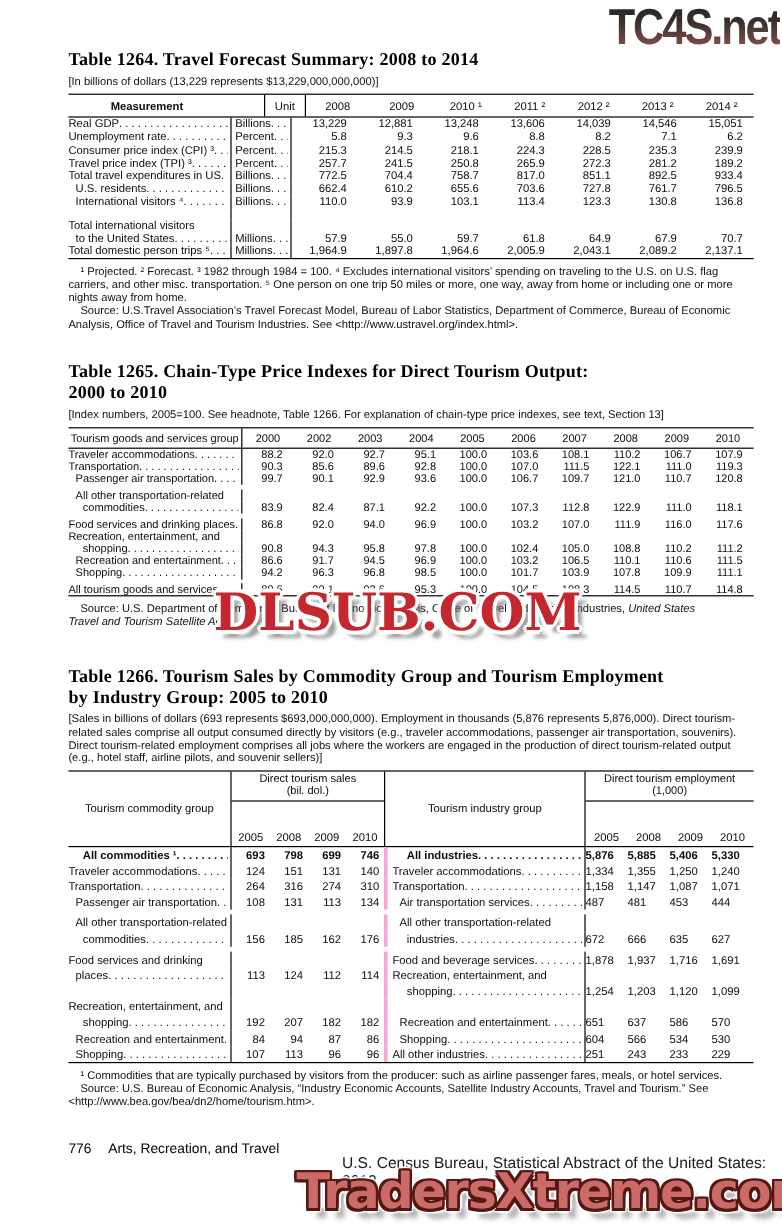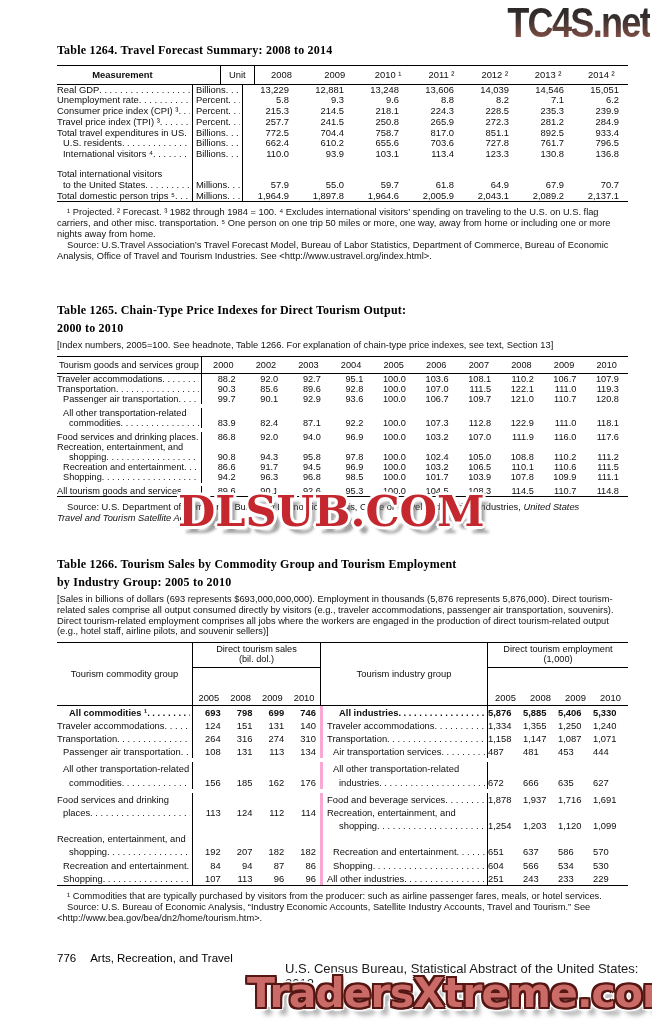--- a/index.html
+++ b/index.html
@@ -1,21 +1,21 @@
 <!DOCTYPE html>
 <html><head>
 <meta charset="utf-8">
 <style>
   * { margin:0; padding:0; box-sizing:border-box; }
   html,body { background:#ffffff; }
   .page { position:relative; width:652px; height:1024px; background:#fff;
           font-family:"Liberation Sans", sans-serif; color:#0d0d0d; overflow:hidden; }
   .sec { position:absolute; left:57px; width:571px; }
 
-  h2.title { font-family:"Liberation Serif", serif; font-size:12px; font-weight:bold;
+  h2.title { font-family:"Liberation Serif", serif; font-size:15px; font-weight:bold;
              line-height:17.5px; letter-spacing:.2px; color:#000; }
   .headnote { font-size:9.3px; line-height:10.8px; margin-top:3px; color:#111; }
   .ftn { font-size:9.3px; line-height:11px; text-indent:10px; margin-top:0; color:#111; }
   .tbl + .ftn { margin-top:5px; }
 
   .tbl { border-top:1.5px solid #000; border-bottom:1.2px solid #000; margin-top:5px; }
   .hdr { display:flex; border-bottom:1.2px solid #000; align-items:stretch; }
   .row { display:flex; }
   .cell { overflow:hidden; white-space:nowrap; }
   .lbl { display:flex; overflow:hidden; white-space:nowrap; width:100%; }
@@ -101,20 +101,21 @@
 </style>
 </head>
 <body>
 
 <div class="page">
 
   <div class="wm wm-top">TC4S.net</div>
 
   <section class="sec" style="top:42px">
     <h2 class="title">Table 1264. Travel Forecast Summary: 2008 to 2014</h2>
+    <p class="headnote">[In billions of dollars (13,229 represents $13,229,000,000,000)]</p>
     <div class="tbl t64">
       <div class="hdr hdr64" id="t64-hdr">
         <div class="cell hc h-stub64">Measurement</div>
         <div class="cell hc h-unit64">Unit</div>
       <div class="cell hc h-yr64">2008</div>
           <div class="cell hc h-yr64">2009</div>
           <div class="cell hc h-yr64">2010 ¹</div>
           <div class="cell hc h-yr64">2011 ²</div>
           <div class="cell hc h-yr64">2012 ²</div>
           <div class="cell hc h-yr64">2013 ²</div>
@@ -196,21 +197,21 @@
                 <span class="t">Percent</span>
                 <span class="leader"></span>
               </span>
             </div>
             <div class="cell val64">257.7</div>
             <div class="cell val64">241.5</div>
             <div class="cell val64">250.8</div>
             <div class="cell val64">265.9</div>
             <div class="cell val64">272.3</div>
             <div class="cell val64">281.2</div>
-            <div class="cell val64">284.9</div>
+            <div class="cell val64">189.2</div>
           </div>
           <div class="row r64">
             <div class="cell stub64">
               <span class="lbl">
                 <span class="t">Total travel expenditures in US</span>
                 <span class="leader"></span>
               </span>
             </div>
             <div class="cell unit64">
               <span class="lbl">

